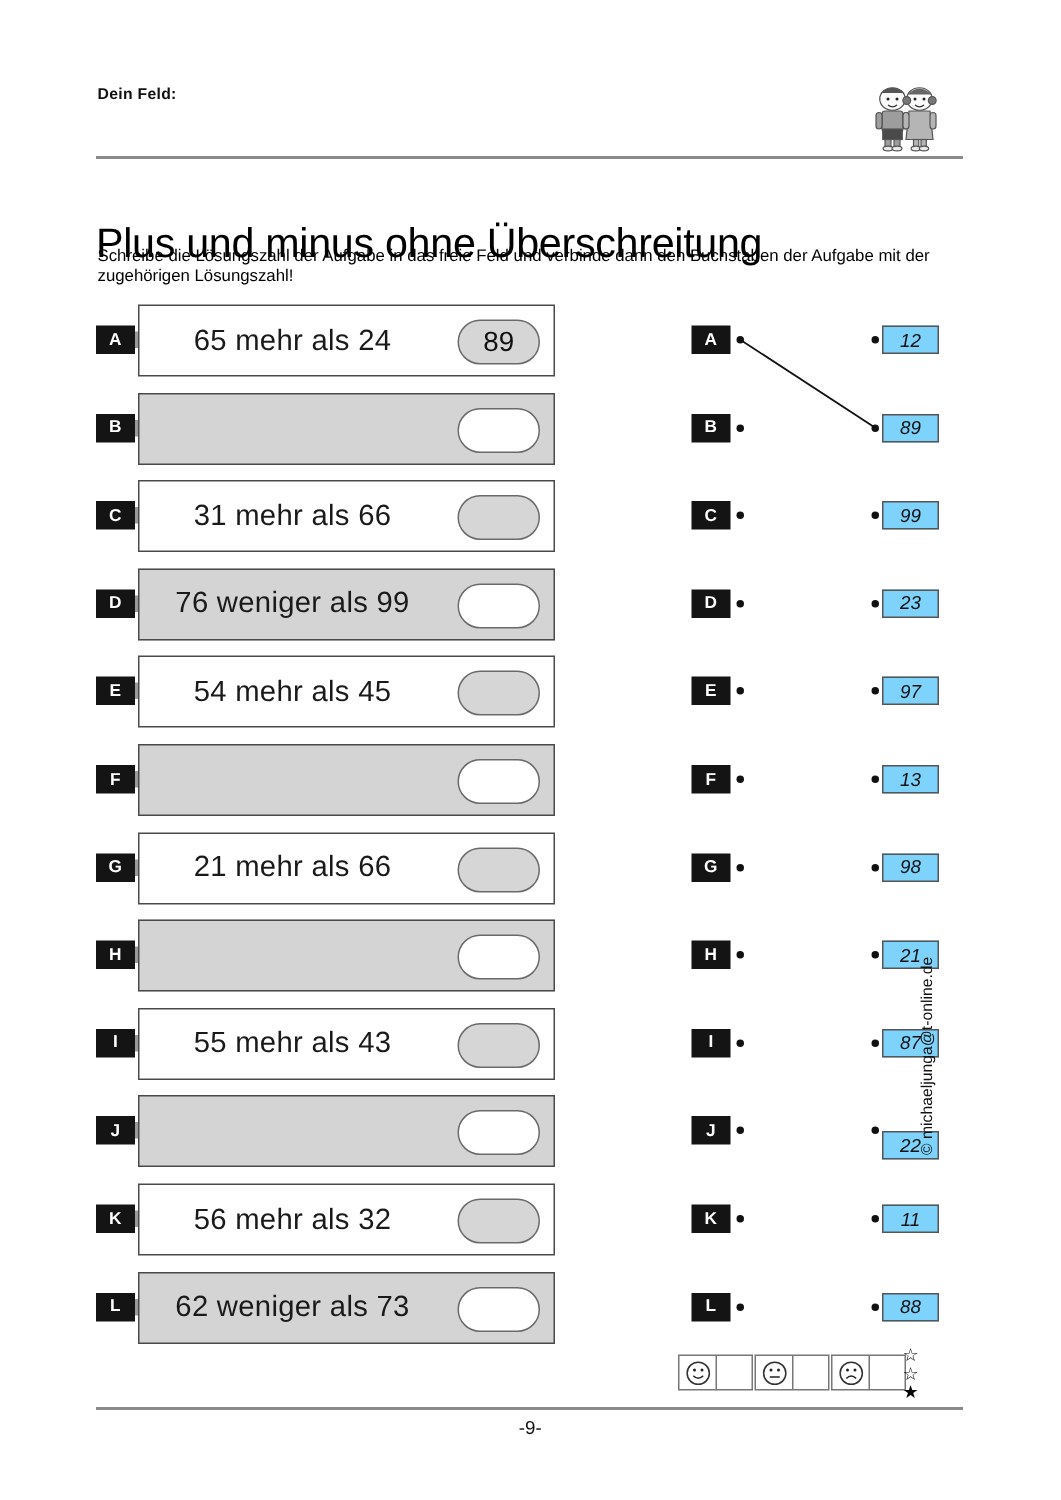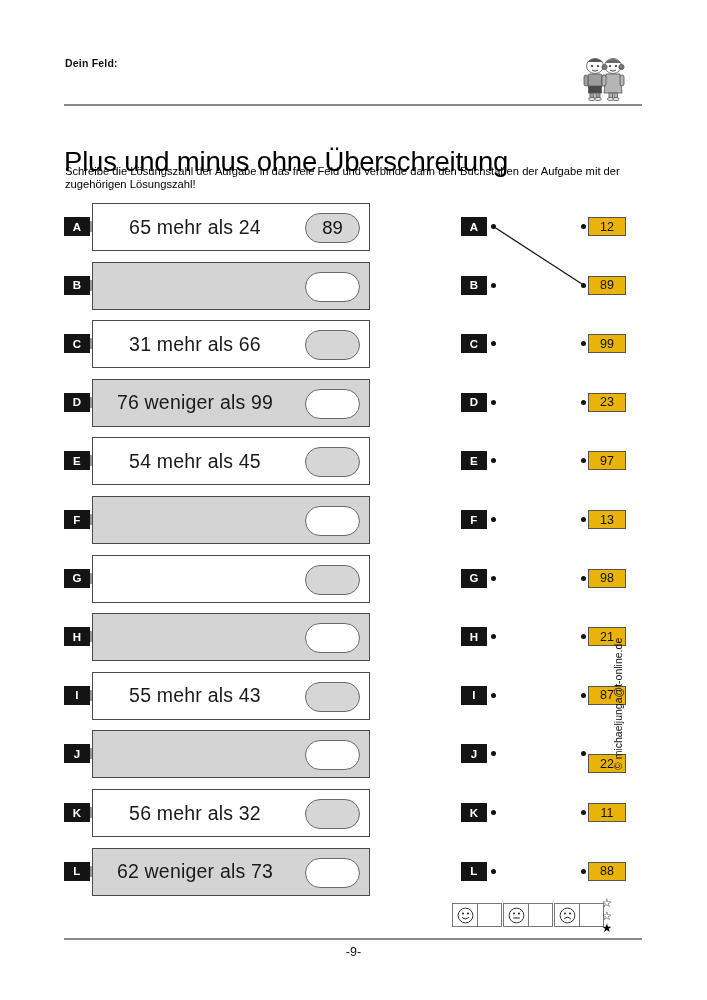--- a/index.html
+++ b/index.html
@@ -156,26 +156,27 @@
   .dot-left  { left: 491px; }
   .dot-right { left: 581px; }
 
   .value-box {
     position: absolute;
     left: 588px;
     width: 38px;
     height: 19px;
     box-sizing: border-box;
     border: 1.3px solid #555;
-    background: #eab308;
+    background: #7dd3fc;
     display: flex;
     align-items: center;
     justify-content: center;
     font-size: 12.5px;
     color: #111;
+    font-style: italic;
   }
 
   #connector-svg {
     position: absolute;
     left: 0; top: 0;
     width: 707px; height: 1000px;
     pointer-events: none;
   }
 
   
@@ -322,20 +323,21 @@
       <div class="answer-pill filled-bg"></div>
     </div>
     <div class="row-badge" style="top: 510px;">F</div>
     <div class="badge-tab" style="top: 514px;"></div>
     <div class="task-row shaded" style="top: 496px;">
       <div class="answer-pill empty-bg"></div>
     </div>
     <div class="row-badge" style="top: 568.6px;">G</div>
     <div class="badge-tab" style="top: 572.6px;"></div>
     <div class="task-row light" style="top: 554.6px;">
+      <div class="task-text">21 mehr als 66</div>
       <div class="answer-pill filled-bg"></div>
     </div>
     <div class="row-badge" style="top: 627.2px;">H</div>
     <div class="badge-tab" style="top: 631.2px;"></div>
     <div class="task-row shaded" style="top: 613.2px;">
       <div class="answer-pill empty-bg"></div>
     </div>
     <div class="row-badge" style="top: 685.8px;">I</div>
     <div class="badge-tab" style="top: 689.8px;"></div>
     <div class="task-row light" style="top: 671.8px;">

